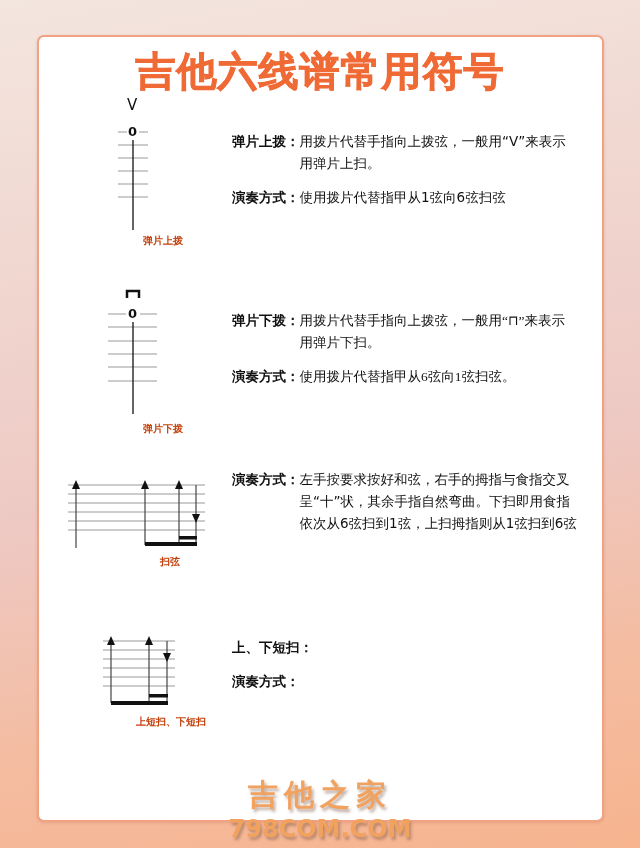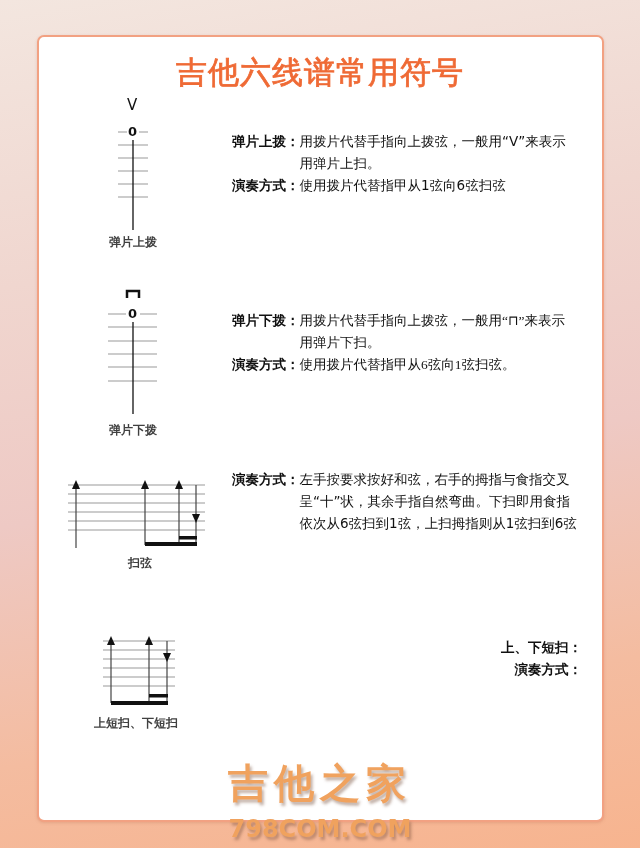--- a/index.html
+++ b/index.html
@@ -7,44 +7,44 @@
       width: 640px; height: 848px; position: relative; overflow: hidden;
       font-family: "DejaVu Sans", "Liberation Sans", sans-serif;
       background: linear-gradient(170deg, #f3e6df 0%, #f0d6cf 30%, #eec9c4 55%, #f4bca0 80%, #f7b48f 100%);
     }
     .card {
       position: absolute; left: 37px; top: 35px; width: 563px; height: 783px;
       background: #ffffff; border: 2px solid #f2a182; border-radius: 7px;
       box-shadow: 0 1px 3px rgba(180,100,70,0.25);
     }
     .title {
-      position: absolute; left: 0; right: 0; top: 52px; text-align: center;
-      font-size: 31px; font-weight: normal; color: #ef6a35; letter-spacing: 1px;
+      position: absolute; left: 0; right: 0; top: 44px; text-align: center;
+      font-size: 40px; font-weight: bold; color: #ef6a35; letter-spacing: 1px;
       -webkit-text-stroke: 0.8px #ef6a35;
     }
     .abs { position: absolute; }
     svg { position: absolute; overflow: visible; }
     .sym-label {
-      position: absolute; font-size: 12px; font-weight: bold; color: #404040;
-      text-align: center; white-space: nowrap;
+      position: absolute; font-size: 10px; font-weight: bold; color: #c2410c;
+      text-align: right; white-space: nowrap;
     }
     .desc {
       position: absolute; font-size: 13.5px; color: #111; line-height: 22px;
     }
-    .row { display: flex; justify-content: flex-end; }
-    .row + .row { margin-top: 0; }
+    .row { display: flex; }
+    .row + .row { margin-top: 12px; }
     .key { font-weight: bold; white-space: nowrap; }
     .val { flex: 1; }
     .arrow-inline { font-weight: bold; font-size: 15px; }
     .watermark {
       position: absolute; left: 0; width: 640px; text-align: center;
       color: #f0a25e; font-weight: bold;
       text-shadow: 2px 3px 3px rgba(120,80,60,0.45);
     }
-    .wm1 { top: 756px; font-size: 40px; letter-spacing: 6px; }
+    .wm1 { top: 775px; font-size: 30px; letter-spacing: 6px; }
     .wm2 { top: 815px; font-size: 24px; letter-spacing: 0px; }
   </style>
 </head>
 <body>
 
 <div class="card"></div>
 <div class="title">吉他六线谱常用符号</div>
 
 <svg style="left:0;top:0;" width="640" height="848">
   <g stroke="#999" stroke-width="1">

